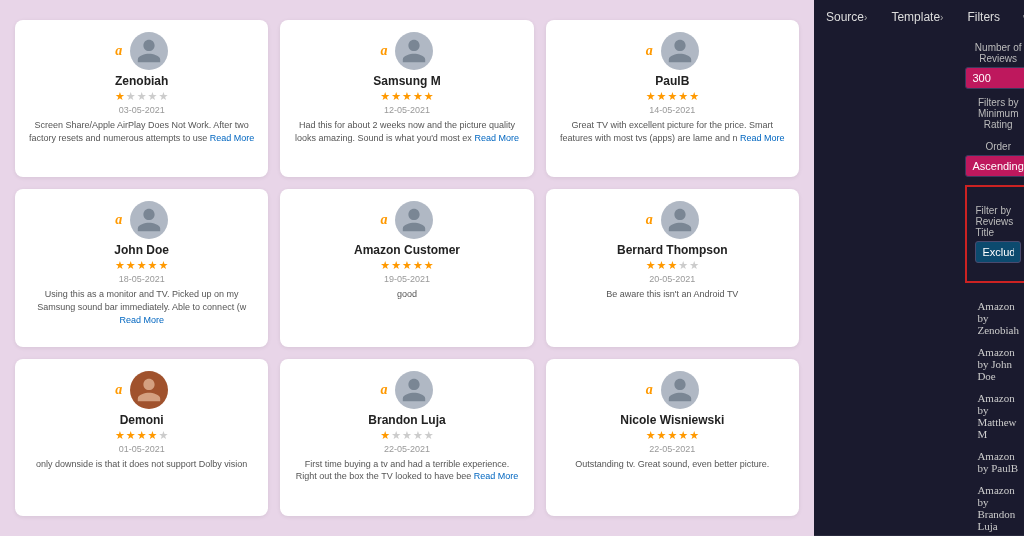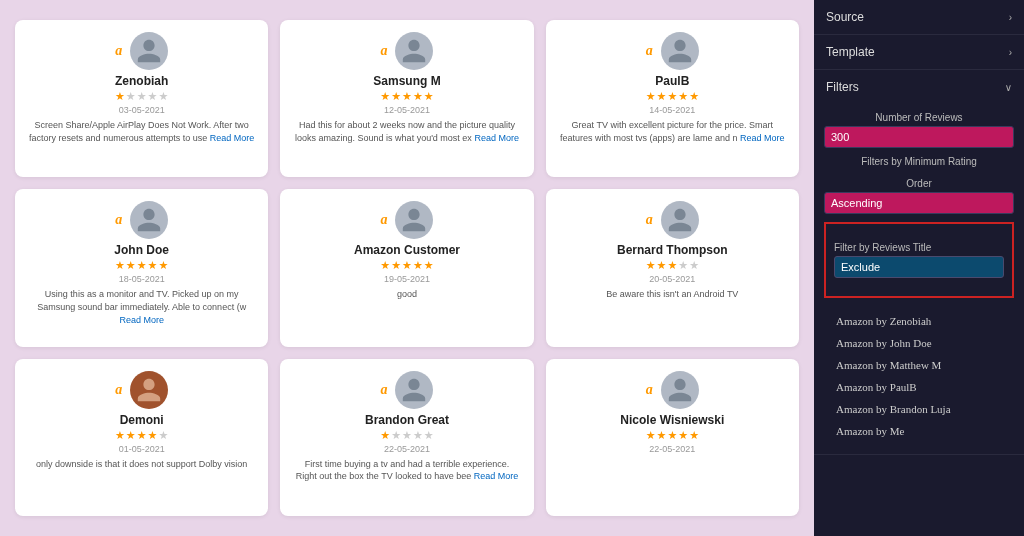--- a/index.html
+++ b/index.html
@@ -102,21 +102,21 @@
       cursor: pointer;
       text-decoration: none;
     }
 
     
     .sidebar {
       width: 210px;
       background: #1a1a2e;
       color: #fff;
       display: flex;
-      flex-direction: column;
+      flex-direction: row;
       font-size: 12px;
       overflow-y: auto;
     }
     .sidebar-section {
       border-bottom: 1px solid #2a2a3e;
     }
     .sidebar-section-header {
       display: flex;
       justify-content: space-between;
       align-items: center;
@@ -353,21 +353,21 @@
       </div>
       <div class="card">
         <div class="card-top">
           <span class="amazon-a">a</span>
           <div class="avatar">
             <svg viewBox="0 0 24 24" xmlns="http://www.w3.org/2000/svg">
     <path d="M12 12c2.7 0 4.8-2.1 4.8-4.8S14.7 2.4 12 2.4 7.2 4.5 7.2 7.2 9.3 12 12 12zm0 2.4c-3.2 0-9.6 1.6-9.6 4.8v2.4h19.2v-2.4c0-3.2-6.4-4.8-9.6-4.8z"></path>
   </svg>
           </div>
         </div>
-        <div class="card-name">Brandon Great</div>
+        <div class="card-name">Brandon Luja</div>
         <div class="stars">
           <span class="star filled">★</span>
           <span class="star empty">★</span>
           <span class="star empty">★</span>
           <span class="star empty">★</span>
           <span class="star empty">★</span>
         </div>
         <div class="card-date">22-05-2021</div>
         <div class="card-text">First time buying a tv and had a terrible experience. Right out the box the TV looked to have bee<a class="read-more" href="#"> Read More</a></div>
       </div>
@@ -382,20 +382,21 @@
         </div>
         <div class="card-name">Nicole Wisniewski</div>
         <div class="stars">
           <span class="star filled">★</span>
           <span class="star filled">★</span>
           <span class="star filled">★</span>
           <span class="star filled">★</span>
           <span class="star filled">★</span>
         </div>
         <div class="card-date">22-05-2021</div>
+        <div class="card-text">Outstanding tv. Great sound, even better picture.</div>
       </div>
     </div>
 </div>
 
 <div class="sidebar">
   <div class="sidebar-section">
     <div class="sidebar-section-header">
       <span>Source</span>
       <span class="sidebar-chevron">›</span>
     </div>

